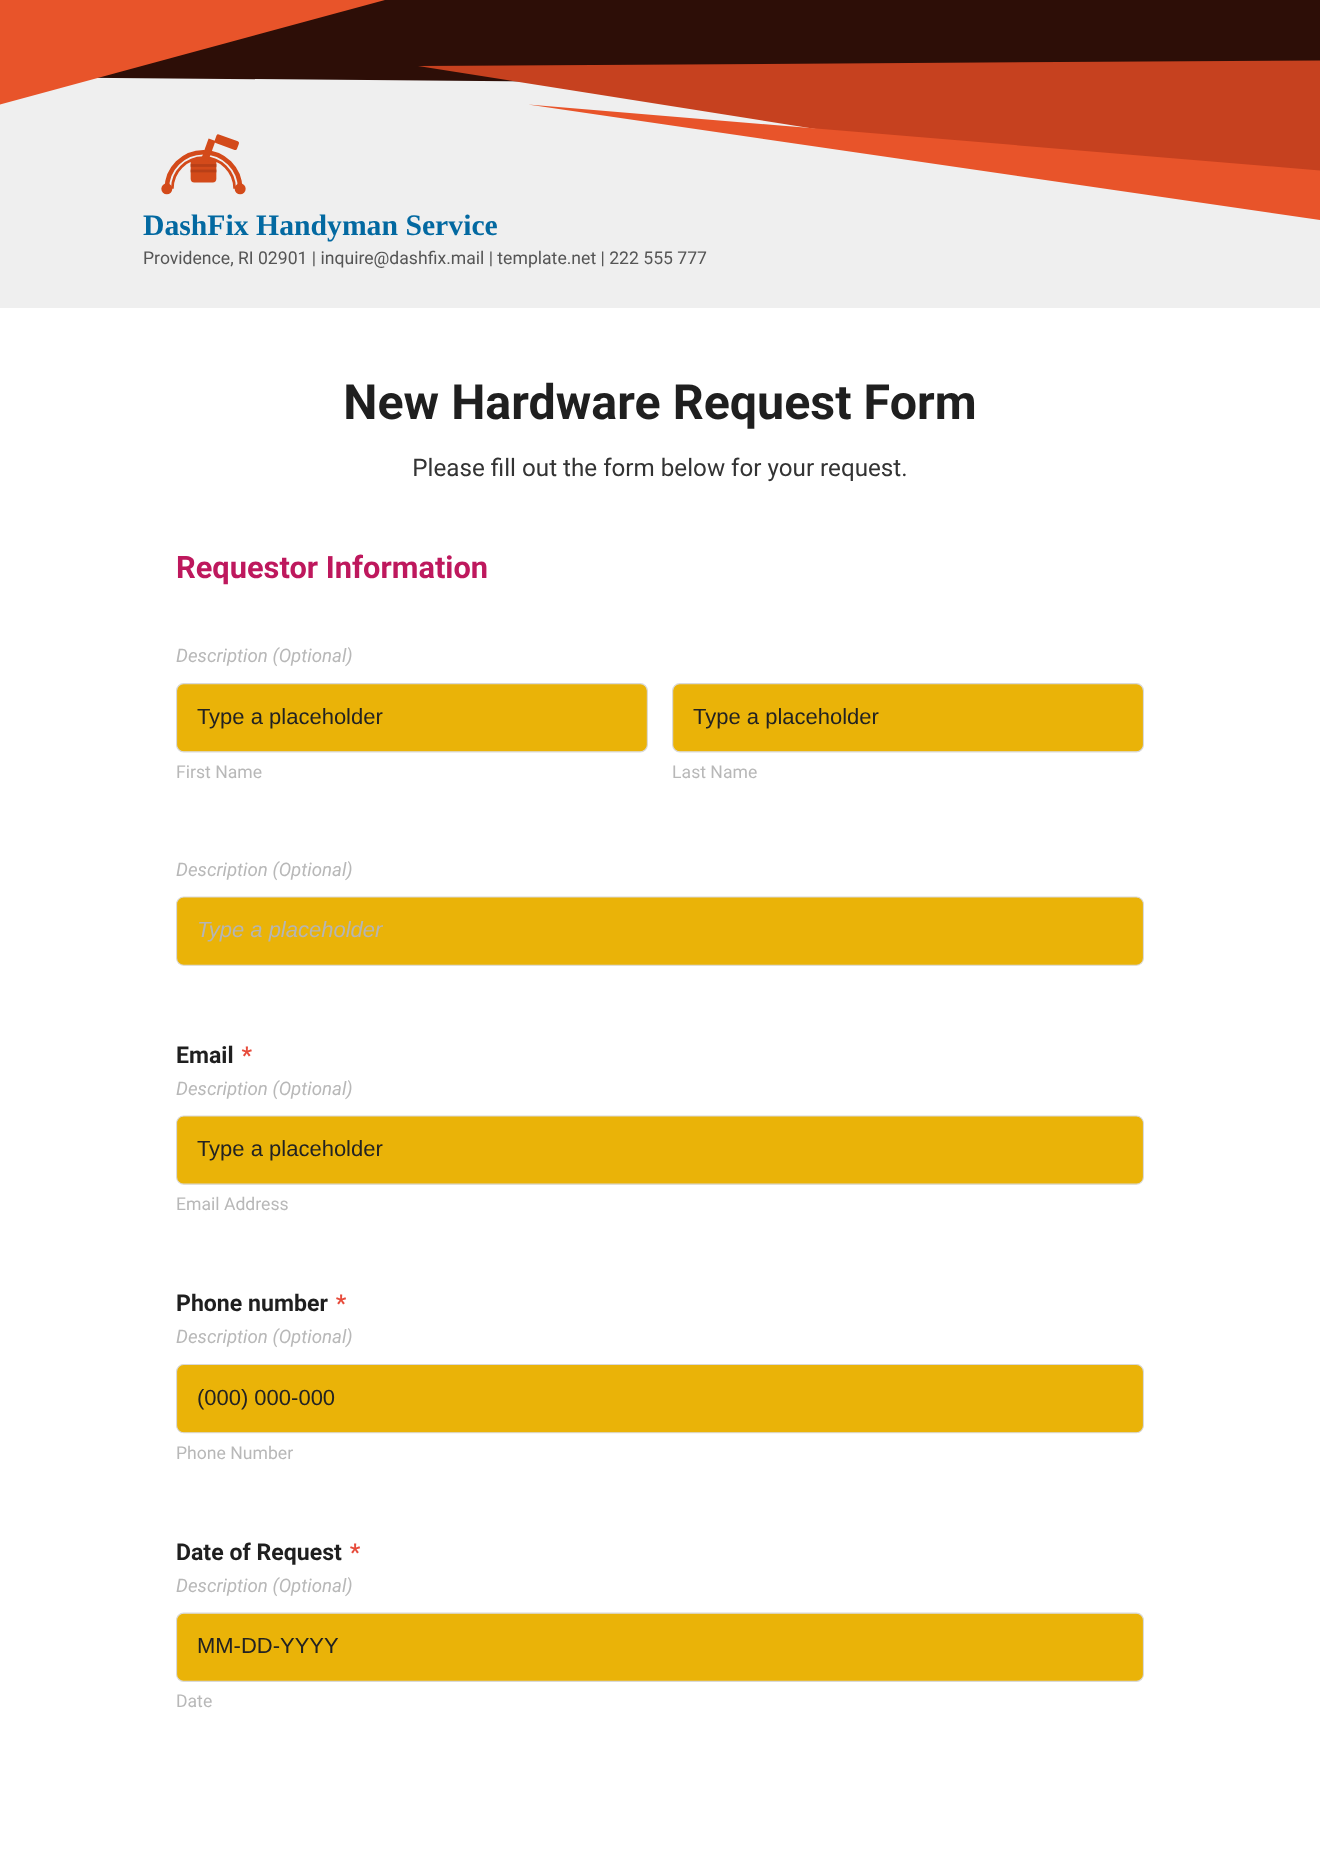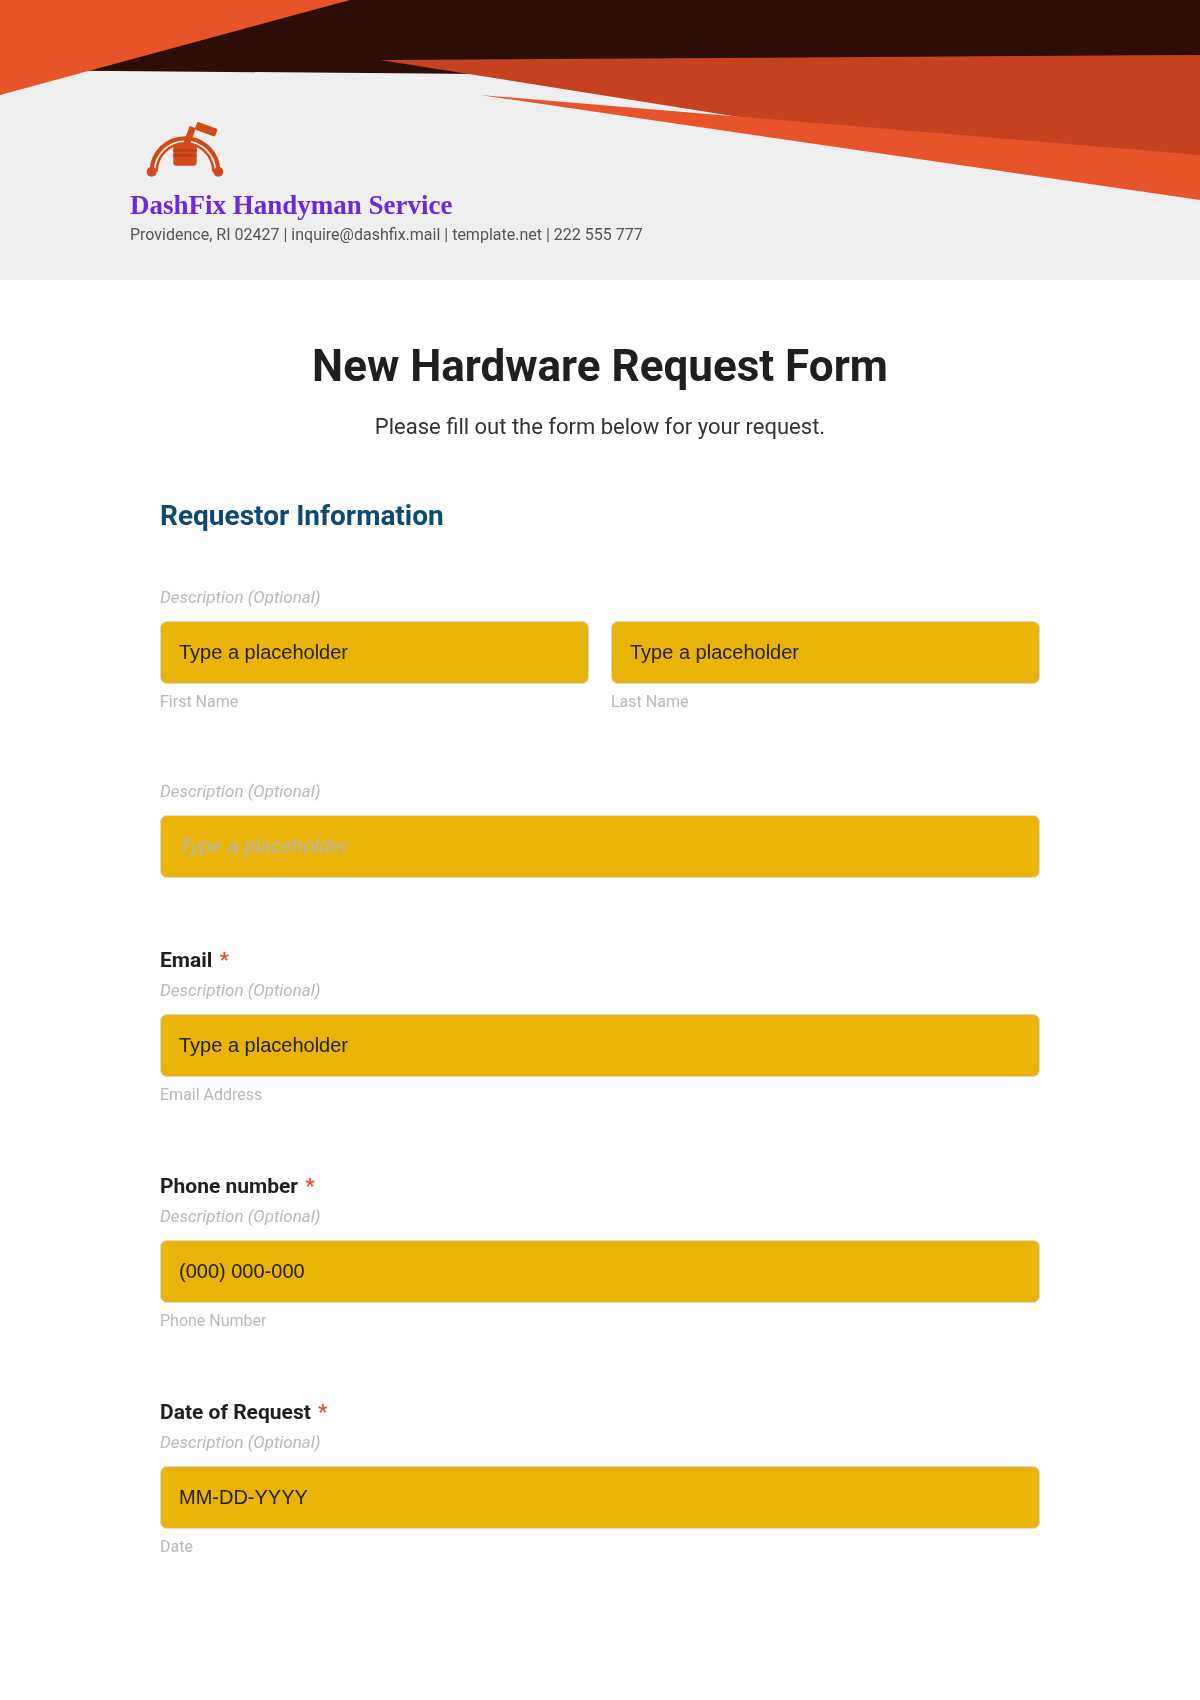--- a/index.html
+++ b/index.html
@@ -35,21 +35,21 @@
     }
     .logo-wrap {
       width: 110px;
       height: 75px;
       display: flex;
       align-items: flex-end;
       justify-content: center;
       margin-bottom: 10px;
     }
     .brand-name {
-      color: #6d28d9;
+      color: #0369a1;
       font-size: 27px;
       font-weight: 700;
       font-family: Georgia, "Times New Roman", serif;
       margin-bottom: 4px;
     }
     .brand-sub {
       color: #555;
       font-size: 16px;
     }
     .form-area {
@@ -66,21 +66,21 @@
     }
     .form-subtitle {
       text-align: center;
       font-size: 22px;
       color: #333;
       margin-bottom: 60px;
     }
     .section-title {
       font-size: 28px;
       font-weight: 700;
-      color: #0c4a6e;
+      color: #be185d;
       margin-bottom: 55px;
     }
     .field-group {
       margin-bottom: 70px;
     }
     .field-label {
       font-size: 21px;
       font-weight: 700;
       color: #1f1f1f;
       margin-bottom: 8px;
@@ -148,21 +148,21 @@
         <g transform="translate(60,55)">
           <rect x="-14" y="-8" width="28" height="26" rx="4" fill="#d34a1a"></rect>
           <rect x="-14" y="-2" width="28" height="3" fill="#b83f17"></rect>
           <rect x="-14" y="4" width="28" height="3" fill="#b83f17"></rect>
           <rect x="-5" y="-30" width="8" height="24" fill="#d34a1a" transform="rotate(20)"></rect>
           <rect x="2" y="-38" width="26" height="10" rx="2" fill="#d34a1a" transform="rotate(20)"></rect>
         </g>
       </svg>
     </div>
     <div class="brand-name">DashFix Handyman Service</div>
-    <div class="brand-sub">Providence, RI 02427 | inquire@dashfix.mail | template.net | 222 555 777</div>
+    <div class="brand-sub">Providence, RI 02901 | inquire@dashfix.mail | template.net | 222 555 777</div>
   </div>
 </div>
 
 <div class="form-area">
   <h1 class="form-title">New Hardware Request Form</h1>
   <p class="form-subtitle">Please fill out the form below for your request.</p>
 
   <h2 class="section-title">Requestor Information</h2>
 
   <div class="field-group">

